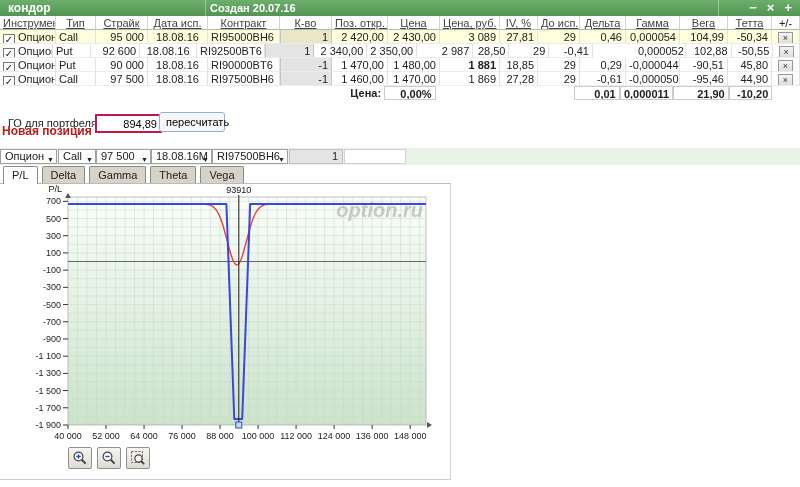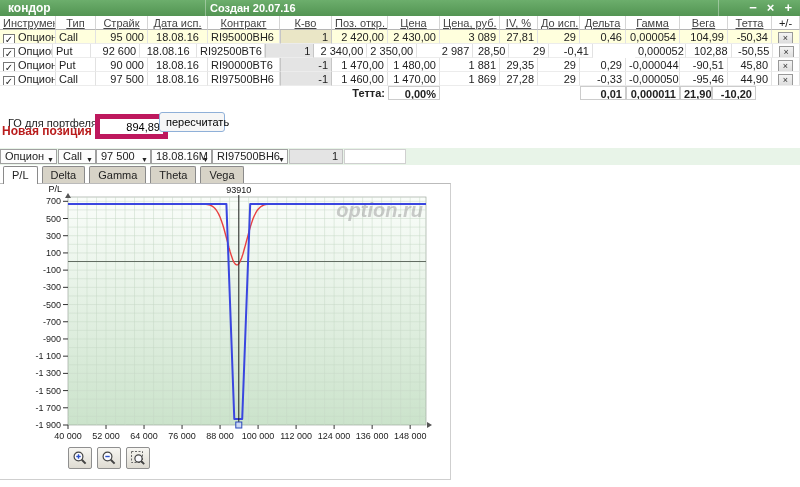--- a/index.html
+++ b/index.html
@@ -30,21 +30,21 @@
   .chk{display:inline-block;width:10px;height:10px;border:1px solid #777;background:#fff;
        vertical-align:-2px;margin-right:3px;font-size:10px;line-height:9px;text-align:center;cursor:pointer;}
   .delbtn{display:inline-block;width:13px;height:12px;border:1px solid #999;
        background:linear-gradient(#f4f4f4,#d9d9d9);font-size:9px;line-height:11px;text-align:center;
        color:#333;cursor:pointer;margin-top:1px;}
   .totrow .cell{border-right:none;border-bottom:none;font-weight:bold;}
   .totrow .boxed{border:1px solid #ccc;background:#fff;}
 
   
   .mlabel{position:absolute;left:8px;top:117px;}
-  .minput{position:absolute;left:95px;top:114px;width:57px;height:15px;border:5px solid #be185d;
+  .minput{position:absolute;left:95px;top:114px;width:57px;height:15px;border:2px solid #be185d;
        font:11px "Liberation Sans","DejaVu Sans",sans-serif;text-align:right;padding:0 3px;box-sizing:content-box;}
   .mbtn{position:absolute;left:159px;top:112px;width:66px;height:20px;background:#f6f6f6;
        border:1px solid #8fb0d8;border-radius:3px;font:11px "Liberation Sans","DejaVu Sans",sans-serif;cursor:pointer;}
   .mwarn{position:absolute;left:238px;top:117px;color:var(--warning);font-weight:bold;}
 
   
   .npheading{position:absolute;left:2px;top:124px;font-size:12px;font-weight:bold;color:#b91c1c;}
   #nprow{position:absolute;left:0;top:148px;width:800px;height:17px;background:var(--newpos_bg);}
   .npsel{position:absolute;top:1px;height:15px;box-sizing:border-box;border:1px solid #a0a0a0;background:#fdfdfd;
        line-height:13px;padding:0 12px 0 4px;cursor:pointer;}
@@ -144,62 +144,62 @@
       </div>
       <div class="trow drow">
         <div class="cell" style="width: 56px;"><div class="chk">✓</div>Опцион</div>
         <div class="cell" style="width: 40px;">Put</div>
         <div class="cell num" style="width: 52px;">90 000</div>
         <div class="cell ctr" style="width: 60px;">18.08.16</div>
         <div class="cell" style="width: 72px;">RI90000BT6</div>
         <div class="cell num qtycell" style="width: 52px;">-1</div>
         <div class="cell num" style="width: 56px;">1 470,00</div>
         <div class="cell num" style="width: 52px;">1 480,00</div>
-        <div class="cell num" style="width: 60px;">1 881</div>
-        <div class="cell num" style="width: 38px;">29,35</div>
+        <div class="cell num" style="width: 60px; font-weight: bold;">1 881</div>
+        <div class="cell num" style="width: 38px;">18,85</div>
         <div class="cell num" style="width: 42px;">29</div>
         <div class="cell num" style="width: 46px;">0,29</div>
         <div class="cell num" style="width: 54px;">-0,000044</div>
         <div class="cell num" style="width: 48px;">-90,51</div>
         <div class="cell num" style="width: 44px;">45,80</div>
         <div class="cell ctr" style="width: 28px;"><div class="delbtn">×</div></div>
       </div>
       <div class="trow drow">
         <div class="cell" style="width: 56px;"><div class="chk">✓</div>Опцион</div>
         <div class="cell" style="width: 40px;">Call</div>
         <div class="cell num" style="width: 52px;">97 500</div>
         <div class="cell ctr" style="width: 60px;">18.08.16</div>
         <div class="cell" style="width: 72px;">RI97500BH6</div>
         <div class="cell num qtycell" style="width: 52px;">-1</div>
         <div class="cell num" style="width: 56px;">1 460,00</div>
         <div class="cell num" style="width: 52px;">1 470,00</div>
         <div class="cell num" style="width: 60px;">1 869</div>
         <div class="cell num" style="width: 38px;">27,28</div>
         <div class="cell num" style="width: 42px;">29</div>
-        <div class="cell num" style="width: 46px;">-0,33</div>
+        <div class="cell num" style="width: 46px;">-0,61</div>
         <div class="cell num" style="width: 54px;">-0,000050</div>
         <div class="cell num" style="width: 48px;">-95,46</div>
         <div class="cell num" style="width: 44px;">44,90</div>
         <div class="cell ctr" style="width: 28px;"><div class="delbtn">×</div></div>
       </div>
       <div class="trow totrow">
         <div class="cell num" style="width: 56px;"></div>
         <div class="cell num" style="width: 40px;"></div>
         <div class="cell num" style="width: 52px;"></div>
         <div class="cell num" style="width: 60px;"></div>
         <div class="cell num" style="width: 72px;"></div>
         <div class="cell num" style="width: 52px;"></div>
-        <div class="cell num" style="width: 56px;">Тетта:</div>
+        <div class="cell num" style="width: 56px;">Цена:</div>
         <div class="cell num boxed" style="width: 52px;">0,00%</div>
         <div class="cell num" style="width: 60px;"></div>
         <div class="cell num" style="width: 38px;"></div>
         <div class="cell num" style="width: 42px;"></div>
         <div class="cell num boxed" style="width: 46px;">0,01</div>
         <div class="cell num boxed" style="width: 54px;">0,000011</div>
-        <div class="cell num boxed" style="width: 32px;">21,90</div>
+        <div class="cell num boxed" style="width: 56px;">21,90</div>
         <div class="cell num boxed" style="width: 44px;">-10,20</div>
         <div class="cell num" style="width: 28px;"></div>
       </div>
     </div>
 
   <span class="mlabel">ГО для портфеля:</span>
   <input class="minput" value="894,89" style="">
   <button class="mbtn">пересчитать</button>
 
   <div class="npheading">Новая позиция</div>

